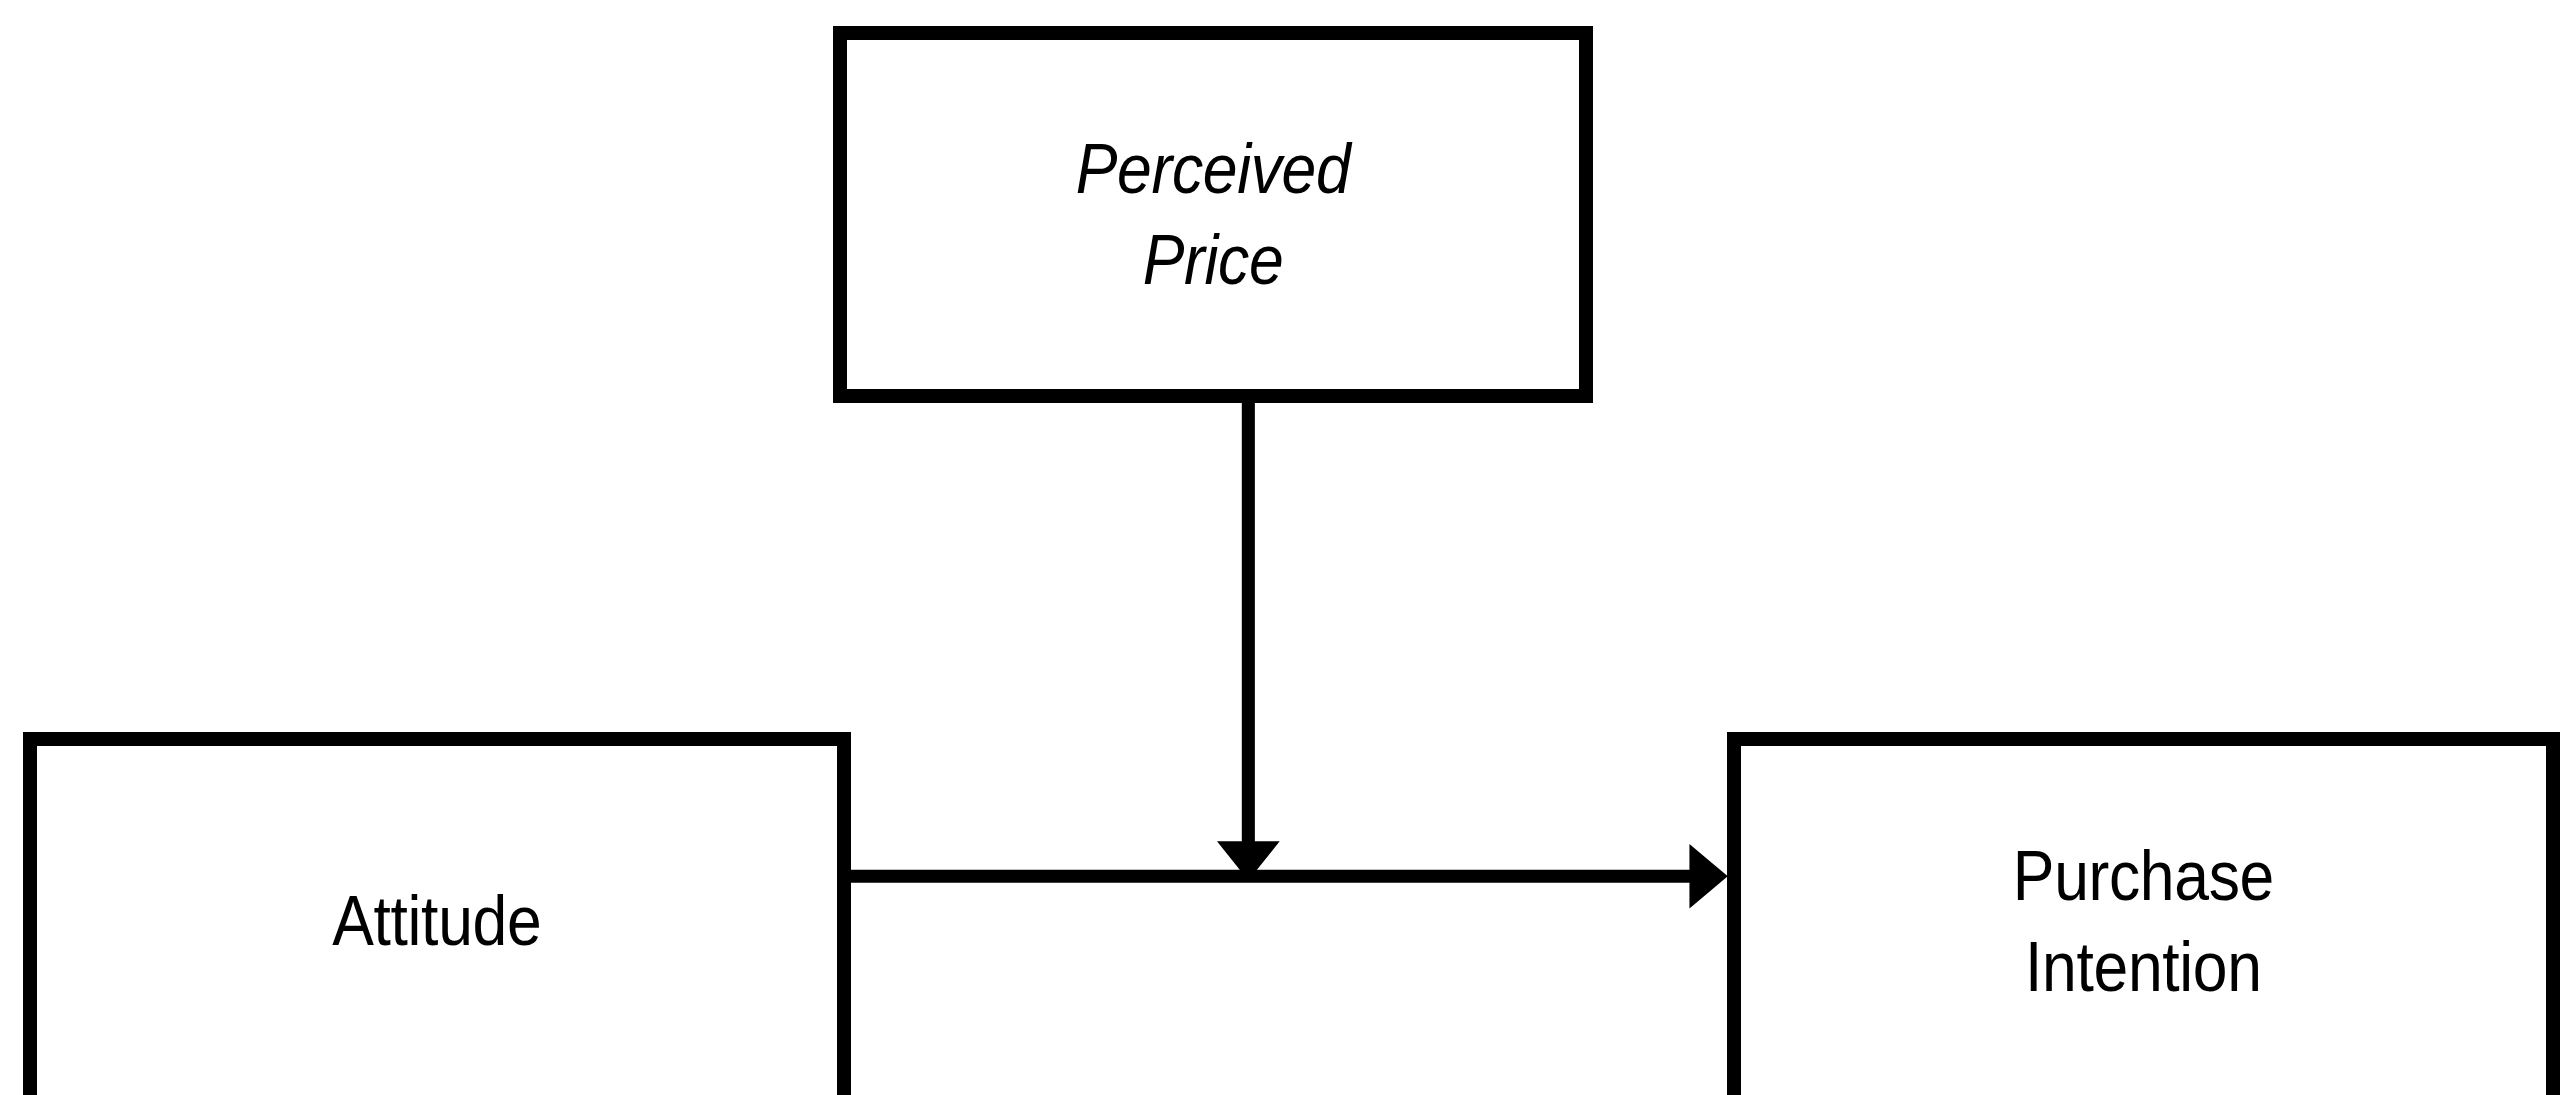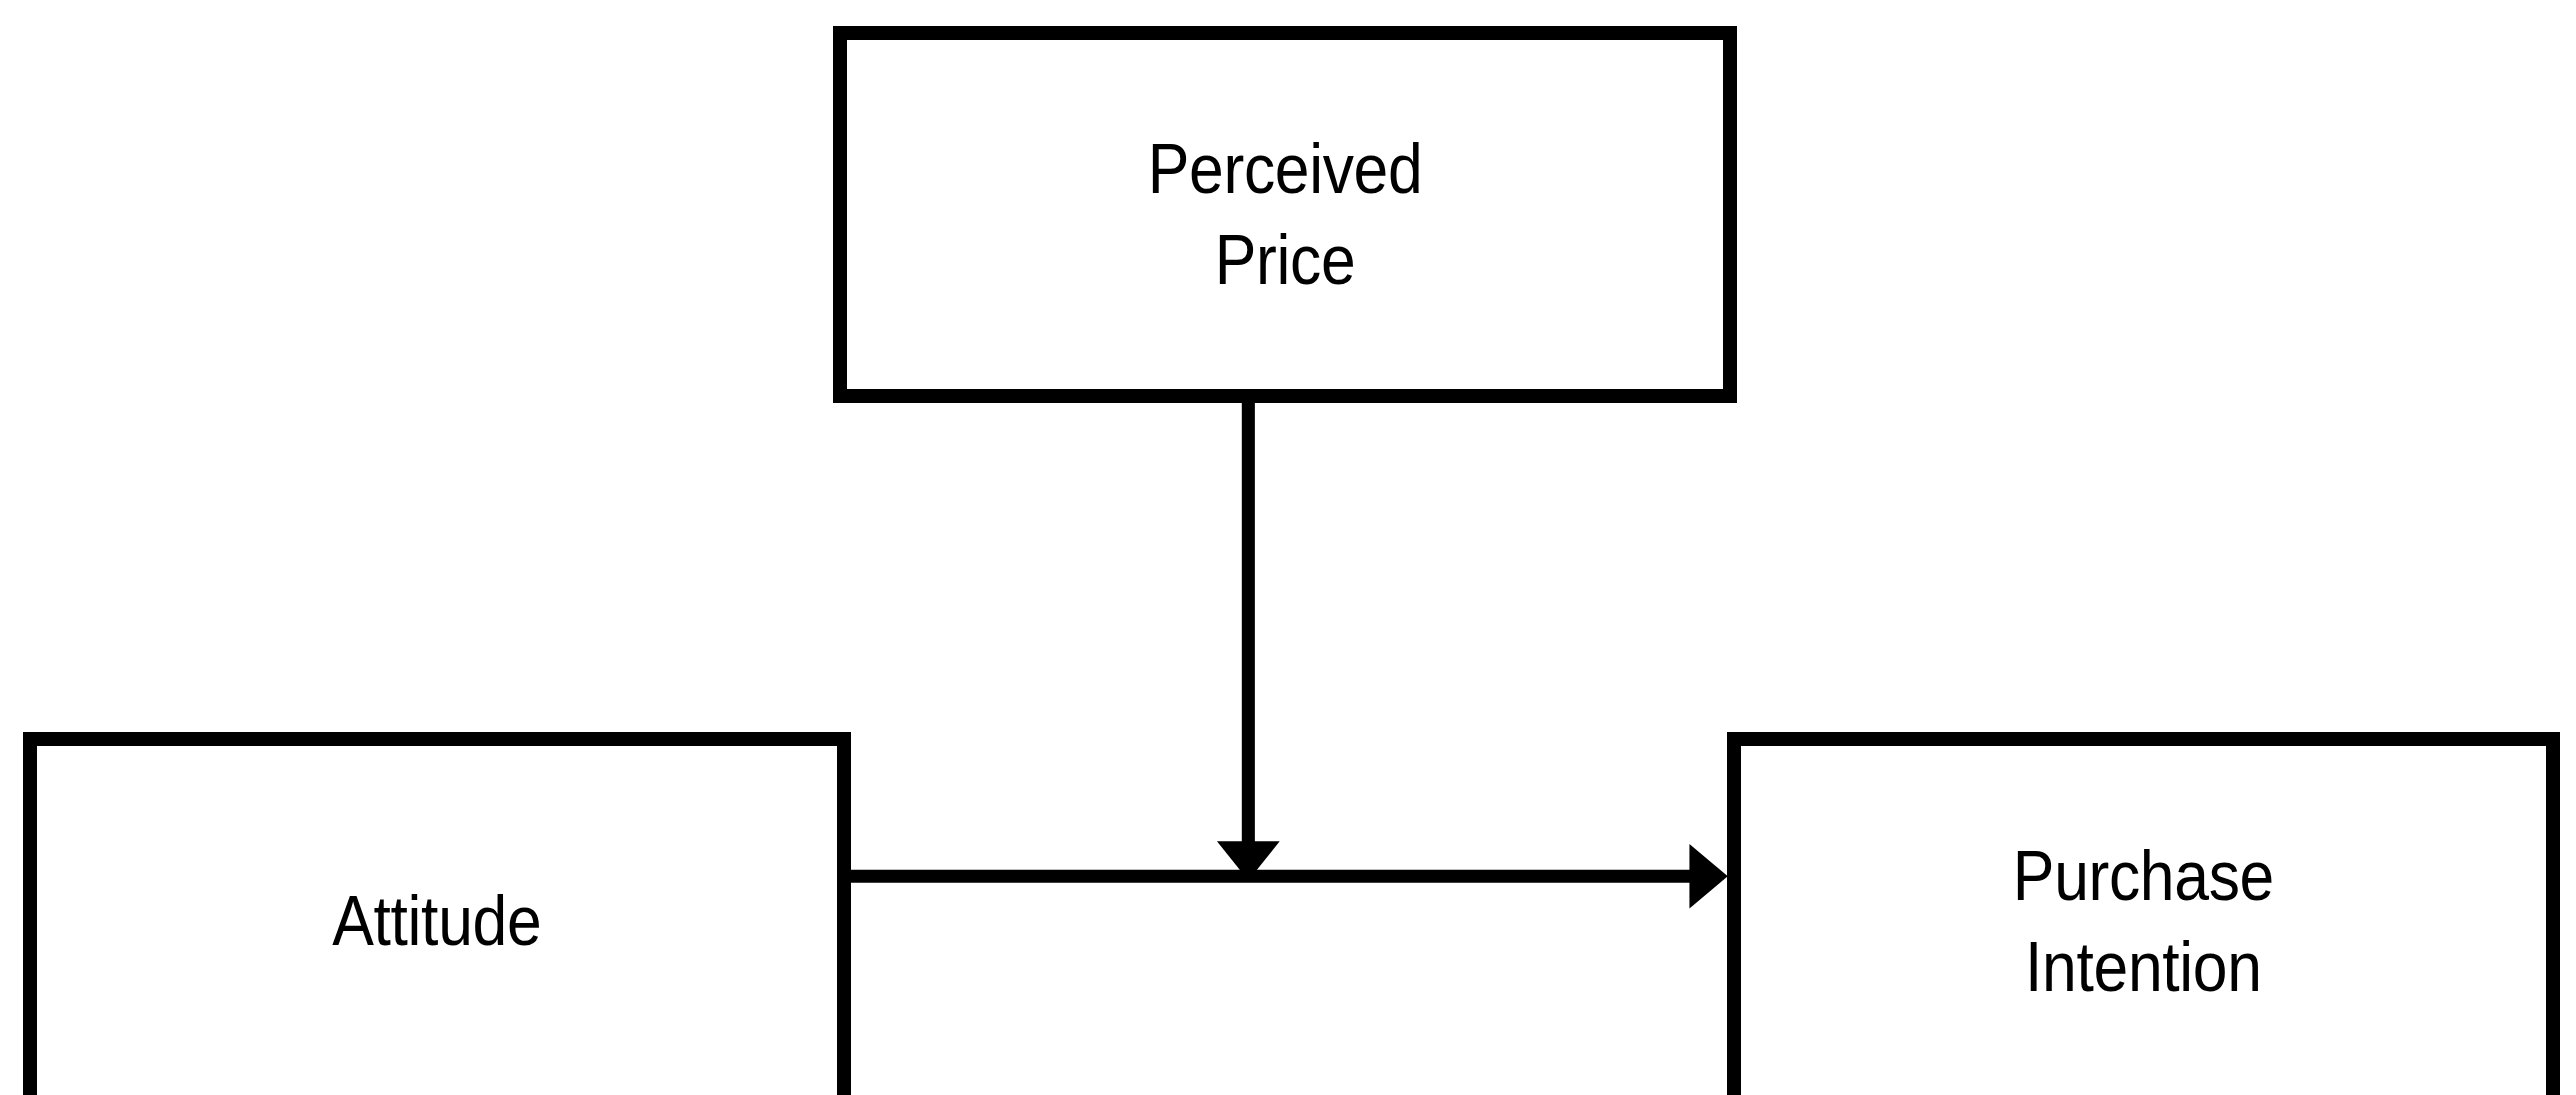--- a/index.html
+++ b/index.html
@@ -36,22 +36,23 @@
     letter-spacing: -0.4px;
     font-weight: 400;
     transform: scaleX(0.88);
     transform-origin: center center;
     white-space: pre-line;
   }
   
   #node-perceived-price {
     left: 833px;
     top: 26px;
-    width: 904px;
+    width: 760px;
     height: 377px;
+    font-style: italic;
   }
   #node-attitude {
     left: 23px;
     top: 692px;
     width: 828px;
     height: 379px;
     margin-top: 40px;
   }
   #node-purchase-intention {
     left: 1727px;

